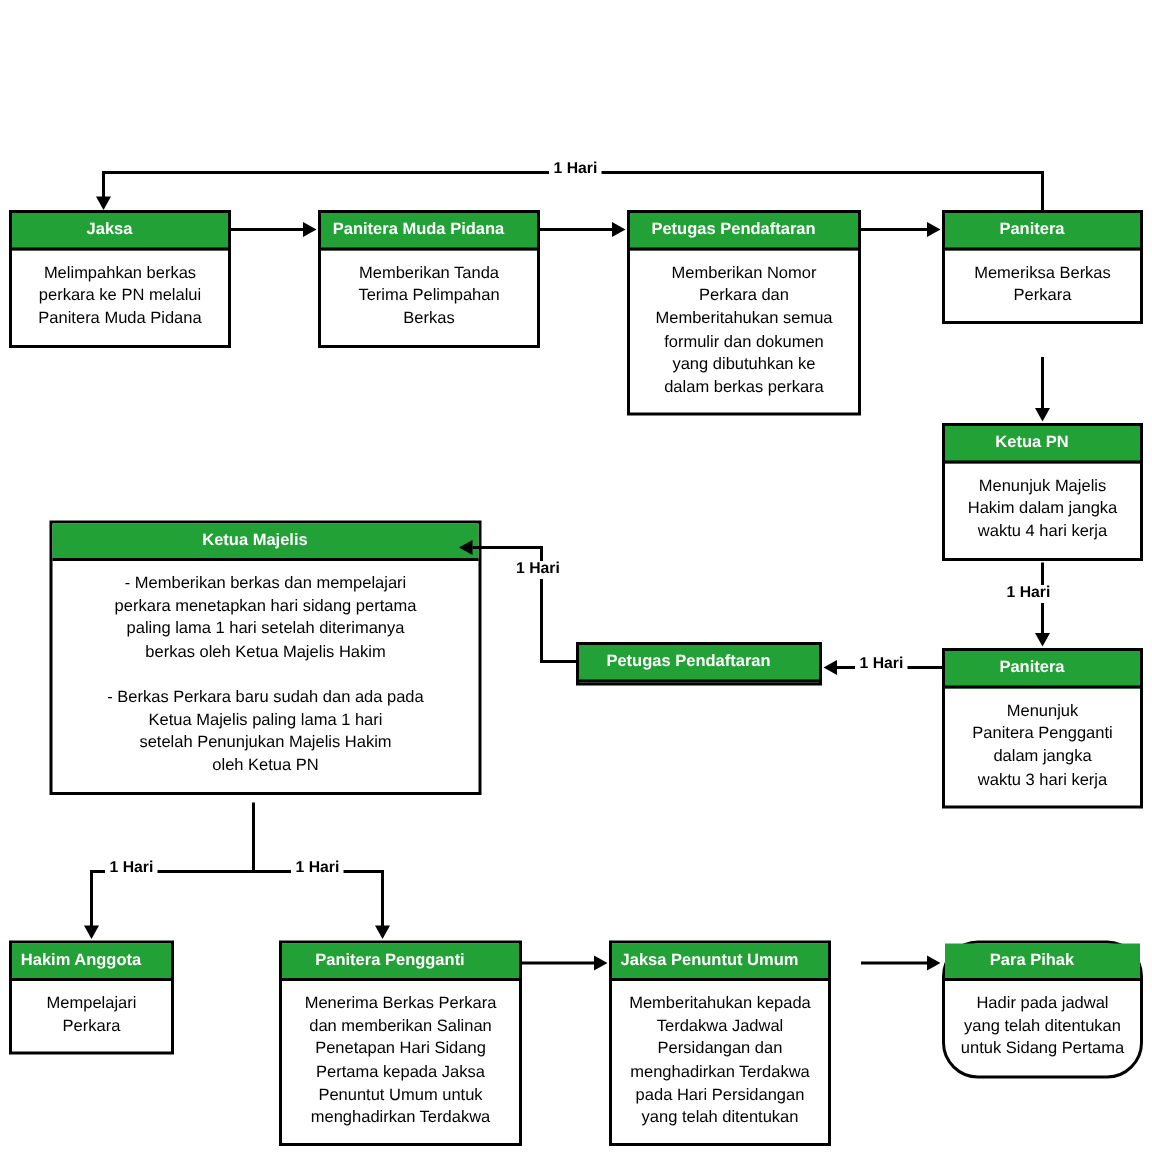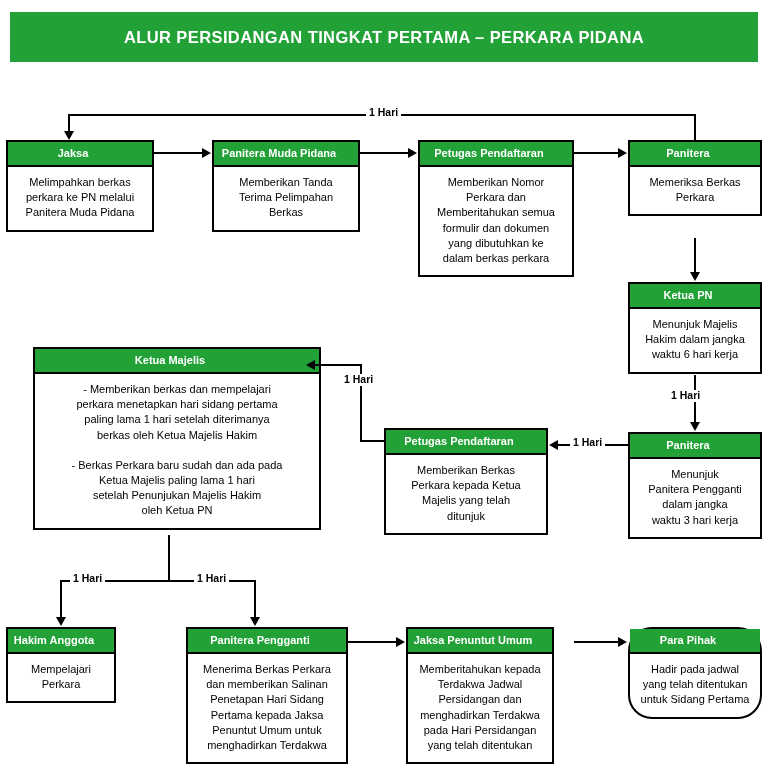--- a/index.html
+++ b/index.html
@@ -107,23 +107,20 @@
     padding: 0 3px;
     white-space: nowrap;
     line-height: 1.1;
   }
 </style>
 </head>
 <body>
 
 <div id="canvas">
 
-  <div class="title-banner">
-    <div class="title-text">ALUR PERSIDANGAN TINGKAT PERTAMA – PERKARA PIDANA</div>
-  </div>
 
   <div class="node" style="left:6px; top:140px; width:148px;">
     <div class="node-header">Jaksa</div>
     <div class="node-body">Melimpahkan berkas
 perkara ke PN melalui
 Panitera Muda Pidana</div>
   </div>
 
   <div class="node" style="left:212px; top:140px; width:148px;">
     <div class="node-header">Panitera Muda Pidana</div>
@@ -145,37 +142,33 @@
   <div class="node" style="left:628px; top:140px; width:134px;">
     <div class="node-header">Panitera</div>
     <div class="node-body">Memeriksa Berkas
 Perkara</div>
   </div>
 
   <div class="node" style="left:628px; top:282px; width:134px;">
     <div class="node-header">Ketua PN</div>
     <div class="node-body">Menunjuk Majelis
 Hakim dalam jangka
-waktu 6 hari kerja</div>
+waktu 4 hari kerja</div>
   </div>
 
   <div class="node" style="left:628px; top:432px; width:134px;">
     <div class="node-header">Panitera</div>
     <div class="node-body">Menunjuk
 Panitera Pengganti
 dalam jangka
 waktu 3 hari kerja</div>
   </div>
 
   <div class="node" style="left:384px; top:428px; width:164px;">
     <div class="node-header">Petugas Pendaftaran</div>
-    <div class="node-body">Memberikan Berkas
-Perkara kepada Ketua
-Majelis yang telah
-ditunjuk</div>
   </div>
 
   <div class="node" style="left:33px; top:347px; width:288px;">
     <div class="node-header">Ketua Majelis</div>
     <div class="node-body">- Memberikan berkas dan mempelajari
 perkara menetapkan hari sidang pertama
 paling lama 1 hari setelah diterimanya
 berkas oleh Ketua Majelis Hakim
 
 - Berkas Perkara baru sudah dan ada pada

